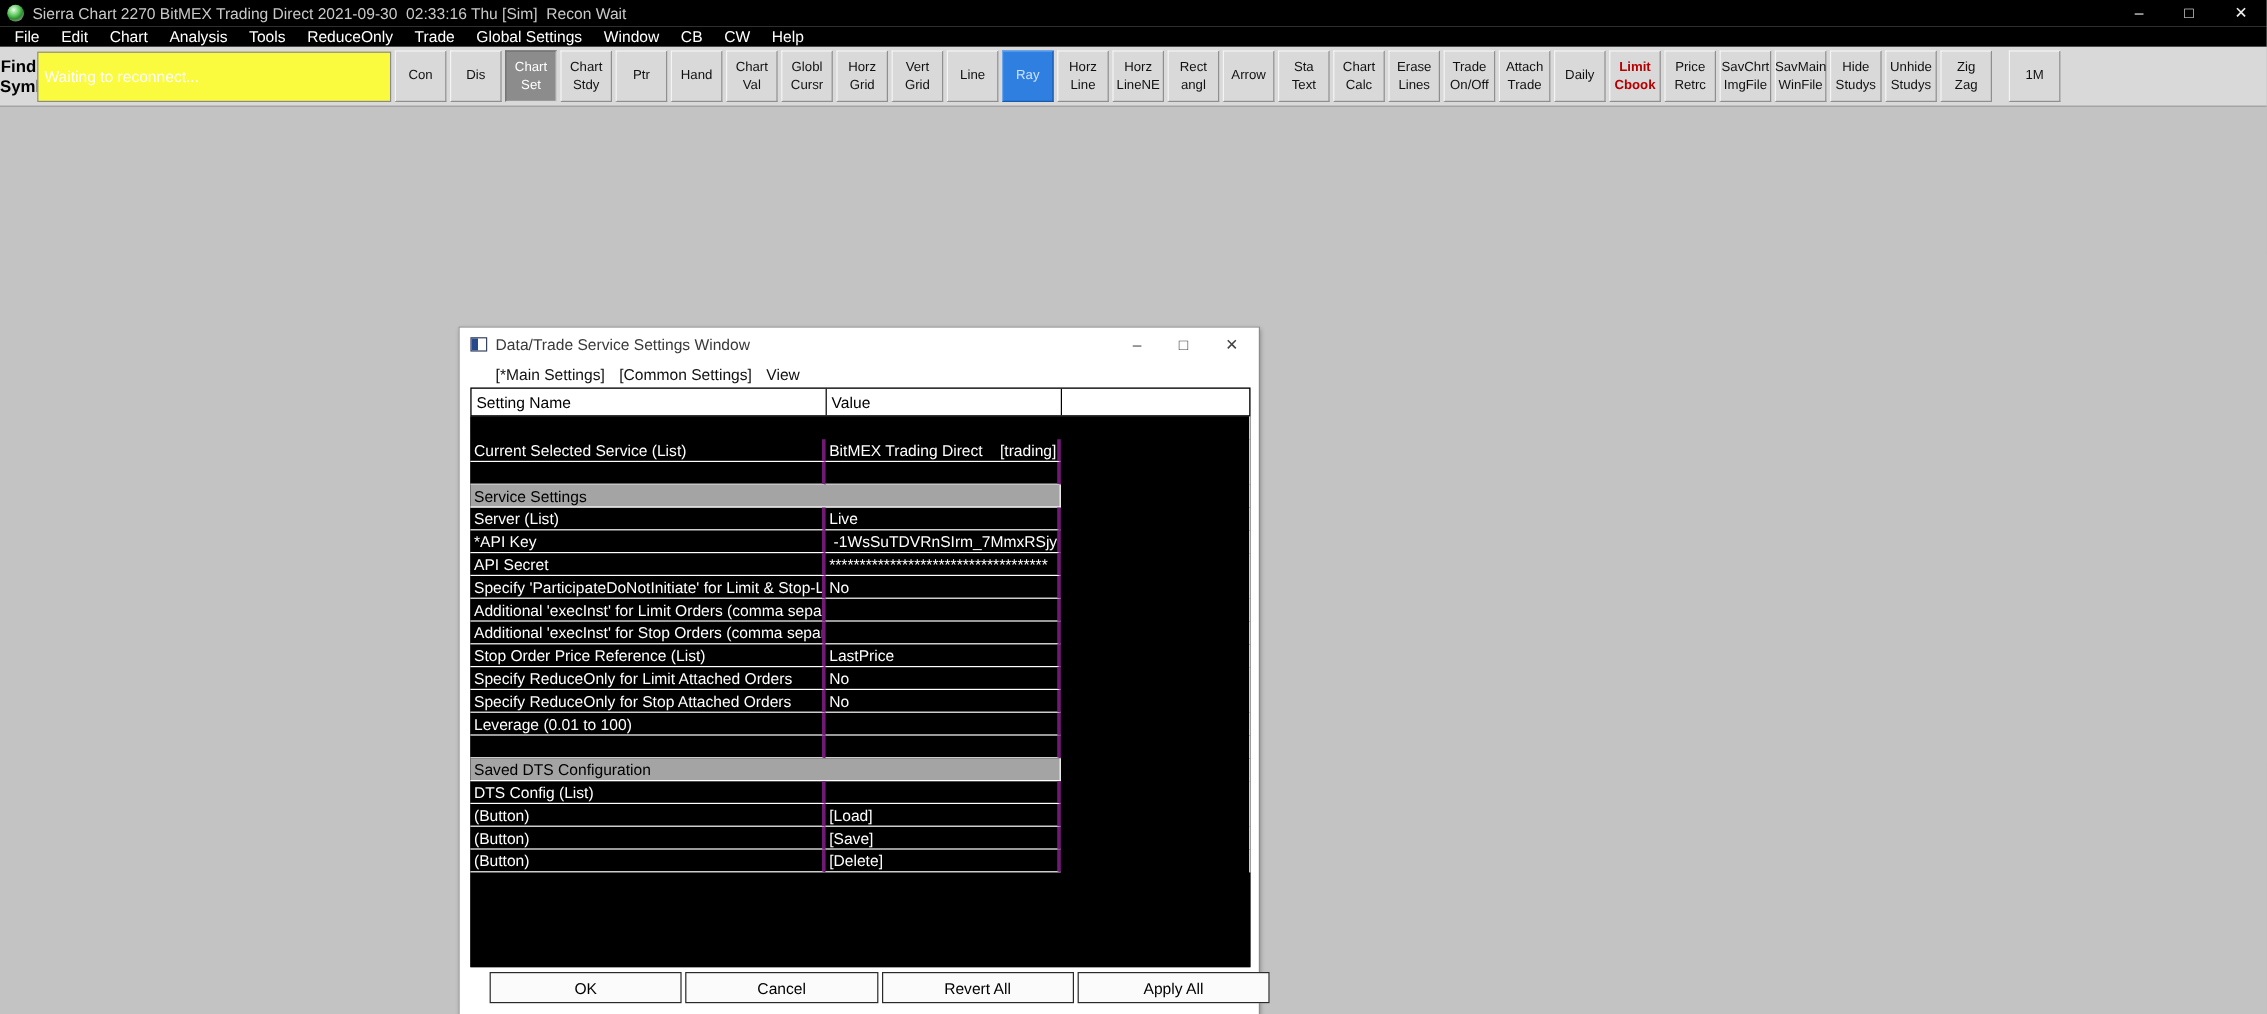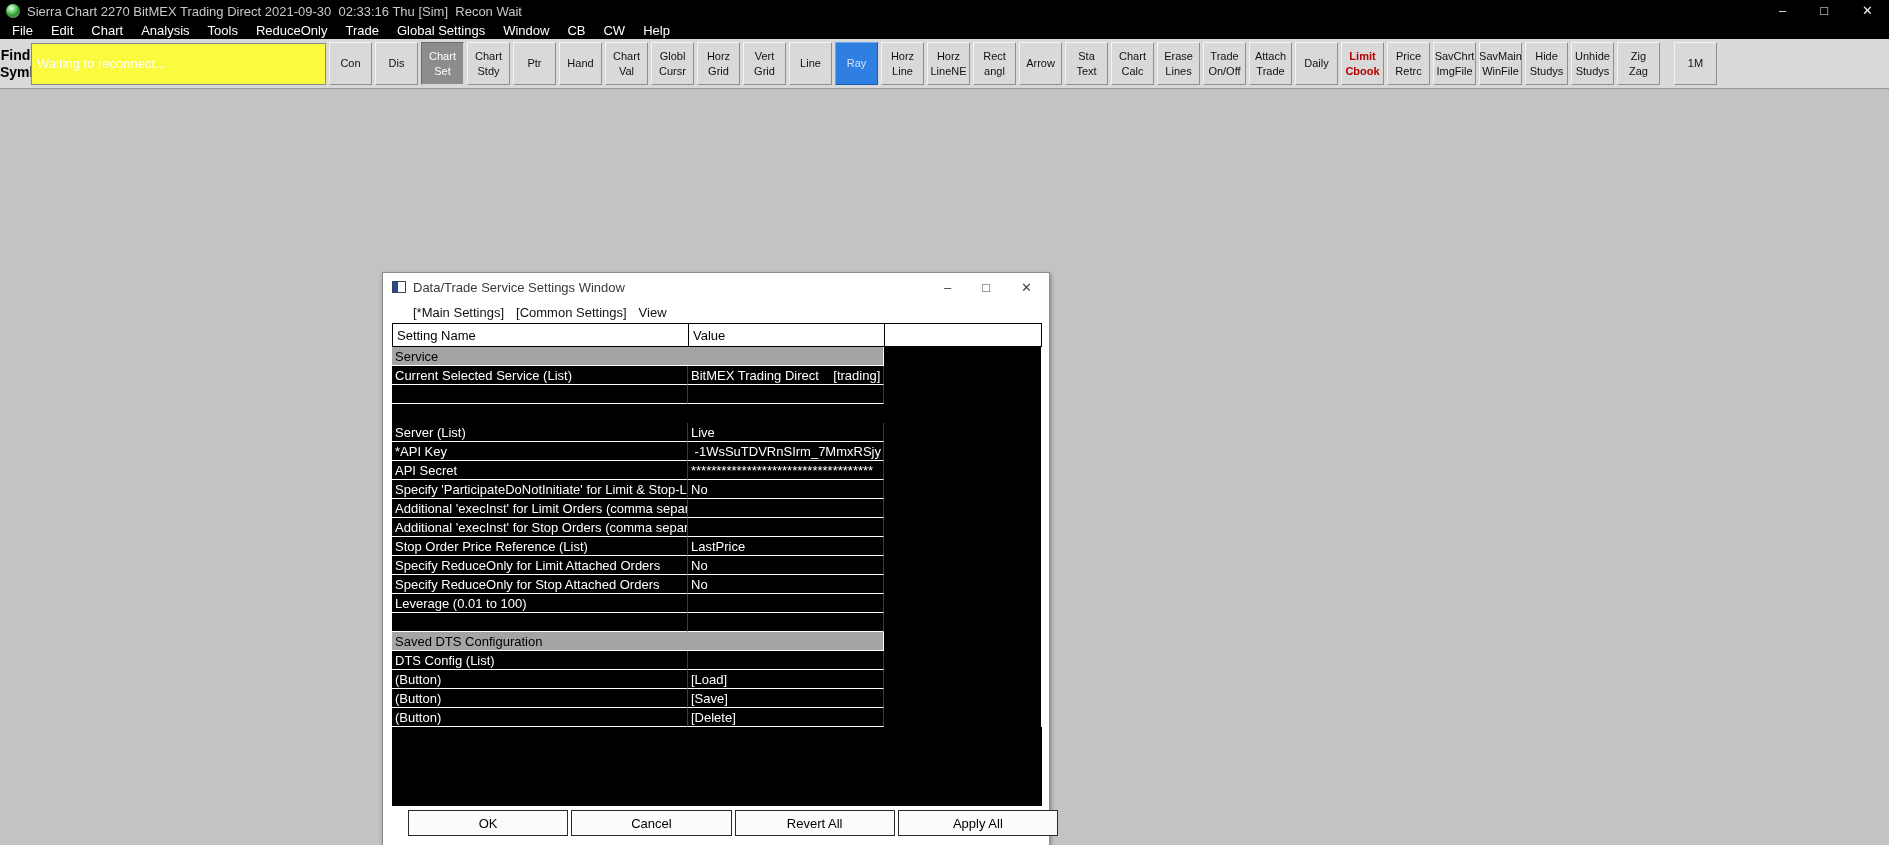--- a/index.html
+++ b/index.html
@@ -56,21 +56,21 @@
   .table { position:absolute; left:9px; top:50px; width:650px; background:#000; }
   .thead { display:flex; height:24px; background:#ffffff; color:#000; font-size:13px;
            border:1px solid #000; }
   .th { display:flex; align-items:center; padding-left:4px; border-right:1px solid #000; }
   .th.c3 { border-right:none; }
   .c1 { width:296px; flex:0 0 auto; }
   .c2 { width:196px; flex:0 0 auto; }
   .c3 { flex:1; }
   .trow { display:flex; height:19px; font-size:13px; color:#fff; background:#000; }
   .cell { display:flex; align-items:center; padding-left:3px; white-space:pre; overflow:hidden; }
-  .trow .c1, .trow .c2 { border-right:1px solid #701a75; border-bottom:1px solid #fff; }
+  .trow .c1, .trow .c2 { border-right:3px solid #701a75; border-bottom:1px solid #fff; }
   .trow .c3 { border-right:1px solid #fff; }
   .trow.section .sec { width:492px; flex:0 0 auto; background:#a4a4a4; color:#000;
                        border-right:1px solid #fff; border-bottom:1px solid #fff; }
   .tfiller { height:79px; background:#000; }
 
   
   .dlg-buttons { position:absolute; left:25px; top:537px; width:650px; height:26px; display:flex; gap:3px; }
   .dlg-btn { flex:1; background:#fbfbfb; border:1px solid #2a2a2a; font-size:13px; color:#000;
              display:flex; align-items:center; justify-content:center; cursor:default; }
 </style>
@@ -246,34 +246,34 @@
         </div>
 
       <div class="table">
         <div class="thead">
           <div class="th c1">Setting Name</div>
           <div class="th c2">Value</div>
           <div class="th c3"></div>
         </div>
         <div class="tbody">
             <div class="trow section">
-              <div class="cell sec">Service</div>
               <div class="cell c3"></div>
             </div>
             <div class="trow item">
               <div class="cell c1">Current Selected Service (List)</div>
               <div class="cell c2">BitMEX Trading Direct    [trading]</div>
               <div class="cell c3"></div>
             </div>
             <div class="trow spacer">
               <div class="cell c1"></div>
               <div class="cell c2"></div>
               <div class="cell c3"></div>
             </div>
             <div class="trow section">
+              <div class="cell sec">Service Settings</div>
               <div class="cell c3"></div>
             </div>
             <div class="trow item">
               <div class="cell c1">Server (List)</div>
               <div class="cell c2">Live</div>
               <div class="cell c3"></div>
             </div>
             <div class="trow item">
               <div class="cell c1">*API Key</div>
               <div class="cell c2"> -1WsSuTDVRnSIrm_7MmxRSjy</div>

